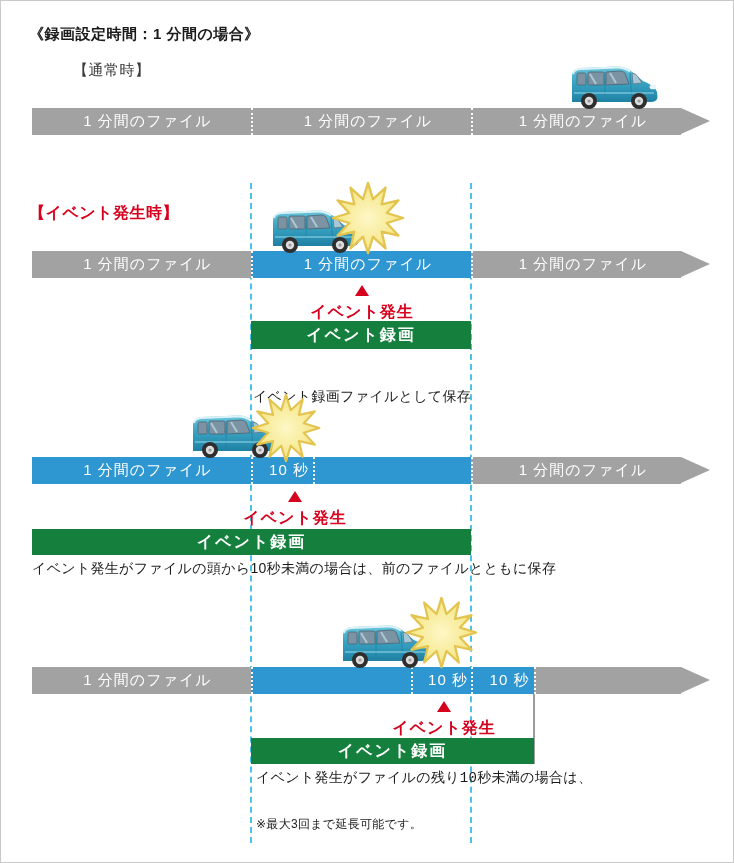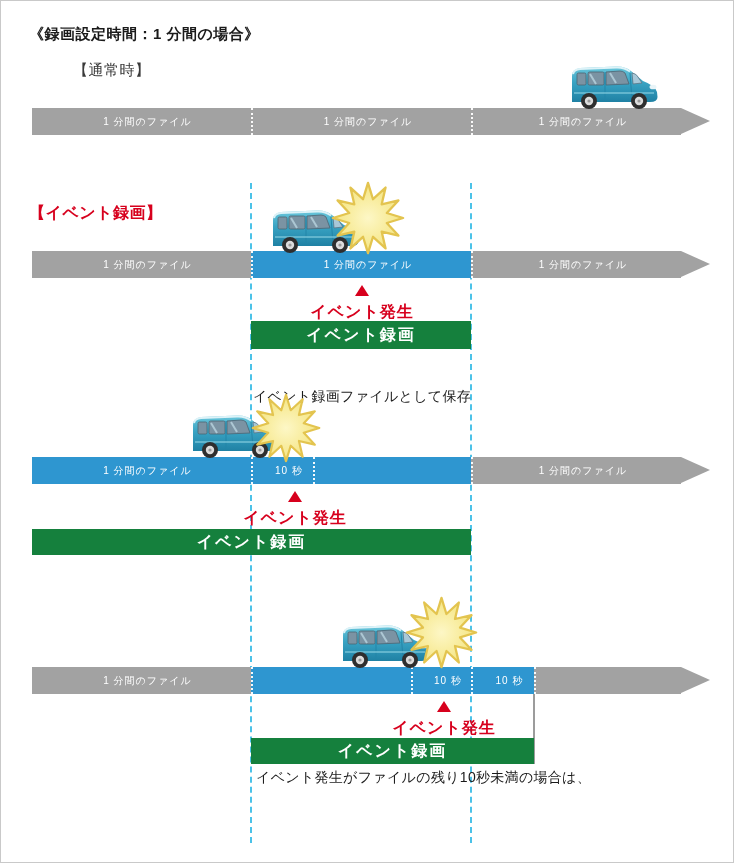--- a/index.html
+++ b/index.html
@@ -9,21 +9,21 @@
     font-family:"Liberation Sans","DejaVu Sans",sans-serif;
     overflow:hidden;
   }
   .abs{position:absolute;}
   .title{font-size:15px;font-weight:bold;color:#1a1a1a;letter-spacing:.5px;}
   .heading-normal{font-size:15px;color:#3a3a3a;letter-spacing:.5px;}
   .heading-event{font-size:16px;font-weight:bold;color:#d7001d;letter-spacing:.5px;}
   .guide{border-left:2px dashed #4cc2e8;width:0;z-index:0;}
   .bar-row{display:flex;height:27px;z-index:2;}
   .seg{box-sizing:border-box;display:flex;align-items:center;justify-content:center;
-       color:#fff;font-size:10px;letter-spacing:1px;white-space:nowrap;padding-left:12px;}
+       color:#fff;font-size:15px;letter-spacing:1px;white-space:nowrap;padding-left:12px;}
   .seg.gray{background:#a2a2a2;}
   .seg.blue{background:#2e96d0;}
   .seg.sep{border-left:2px dotted rgba(255,255,255,.95);}
   .arrowhead{width:0;height:0;border-top:13.5px solid transparent;
        border-bottom:13.5px solid transparent;border-left:29px solid #a2a2a2;z-index:2;}
   .record-bar{background:#15803d;color:#fff;font-weight:bold;font-size:16px;
        display:flex;align-items:center;justify-content:center;letter-spacing:2px;z-index:2;}
   .event-marker{width:160px;text-align:center;z-index:2;}
   .event-marker .tri{display:inline-block;width:0;height:0;
        border-left:7px solid transparent;border-right:7px solid transparent;
@@ -73,21 +73,21 @@
         <circle cx="73" cy="41" r="1.6" fill="#9a9a9a"></circle>
       </symbol>
       <symbol id="crash-symbol" viewBox="0 0 80 80">
         <polygon points="40,2 45.4,19.7 59,7.1 54.8,25.2 72.9,21 60.3,34.6 78,40 60.3,45.4 72.9,59 54.8,54.8 59,72.9 45.4,60.3 40,78 34.6,60.3 21,72.9 25.2,54.8 7.1,59 19.7,45.4 2,40 19.7,34.6 7.1,21 25.2,25.2 21,7.1 34.6,19.7" fill="url(#starFill)" stroke="#e3c44f" stroke-width="2.5" stroke-linejoin="round"></polygon>
       </symbol>
     </defs>
   </svg>
 
   <div class="abs title" style="left:28px;top:24px;">《録画設定時間：1 分間の場合》</div>
   <div class="abs heading-normal" style="left:28px;top:60px;margin-left:44px;">【通常時】</div>
-  <div class="abs heading-event" style="left:28px;top:202px;">【イベント録画】</div>
+  <div class="abs heading-event" style="left:28px;top:202px;">【イベント発生時】</div>
 
   <div class="abs guide" style="left:249px;top:182px;height:660px;"></div>
   <div class="abs guide" style="left:469px;top:182px;height:660px;"></div>
 
   <div class="abs bar-row" style="left:31px;top:107px;">
     <div class="seg gray" style="width:219px;">1 分間のファイル</div>
     <div class="seg gray sep" style="width:220px;">1 分間のファイル</div>
     <div class="seg gray sep" style="width:210px;">1 分間のファイル</div>
   </div>
   <div class="abs arrowhead" style="left:680px;top:107px;"></div>
@@ -135,20 +135,21 @@
     <div class="seg blue sep" style="width:62px;">10 秒</div>
     <div class="seg blue sep" style="width:158px;"></div>
     <div class="seg gray sep" style="width:210px;">1 分間のファイル</div>
   </div>
   <div class="abs arrowhead" style="left:680px;top:456px;"></div>
   <div class="abs event-marker" style="left:214px;top:487px;">
     <div class="tri"></div>
     <div class="mlabel">イベント発生</div>
   </div>
   <div class="abs record-bar" style="left:31px;top:528px;width:439px;height:26px;">イベント録画</div>
+  <div class="abs caption" style="left:31px;top:559px;">イベント発生がファイルの頭から10秒未満の場合は、前のファイルとともに保存</div>
 
   <div class="abs icon-wrap" style="left:336px;top:618px;">
     <svg width="96" height="50">
         <use href="#car-symbol"></use>
       </svg>
   </div>
   <div class="abs icon-wrap crash" style="left:404px;top:595px;">
     <svg width="73" height="73">
         <use href="#crash-symbol"></use>
       </svg>
@@ -160,15 +161,16 @@
     <div class="seg blue sep" style="width:63px;">10 秒</div>
     <div class="seg gray sep" style="width:147px;"></div>
   </div>
   <div class="abs arrowhead" style="left:680px;top:666px;"></div>
   <div class="abs thin-line" style="left:532px;top:693px;height:70px;"></div>
   <div class="abs event-marker" style="left:363px;top:697px;">
     <div class="tri"></div>
     <div class="mlabel">イベント発生</div>
   </div>
   <div class="abs record-bar" style="left:250px;top:737px;width:283px;height:26px;">イベント録画</div>
-  <div class="abs caption" style="left:255px;top:768px;">イベント発生がファイルの残り10秒未満の場合は、</div>
+  <div class="abs caption" style="left:255px;top:768px;font-family:Liberation Mono, monospace;">イベント発生がファイルの残り10秒未満の場合は、</div>
+  <div class="abs caption small" style="left:255px;top:815px;">※最大3回まで延長可能です。</div>
 
 </div>
 
 </body></html>

